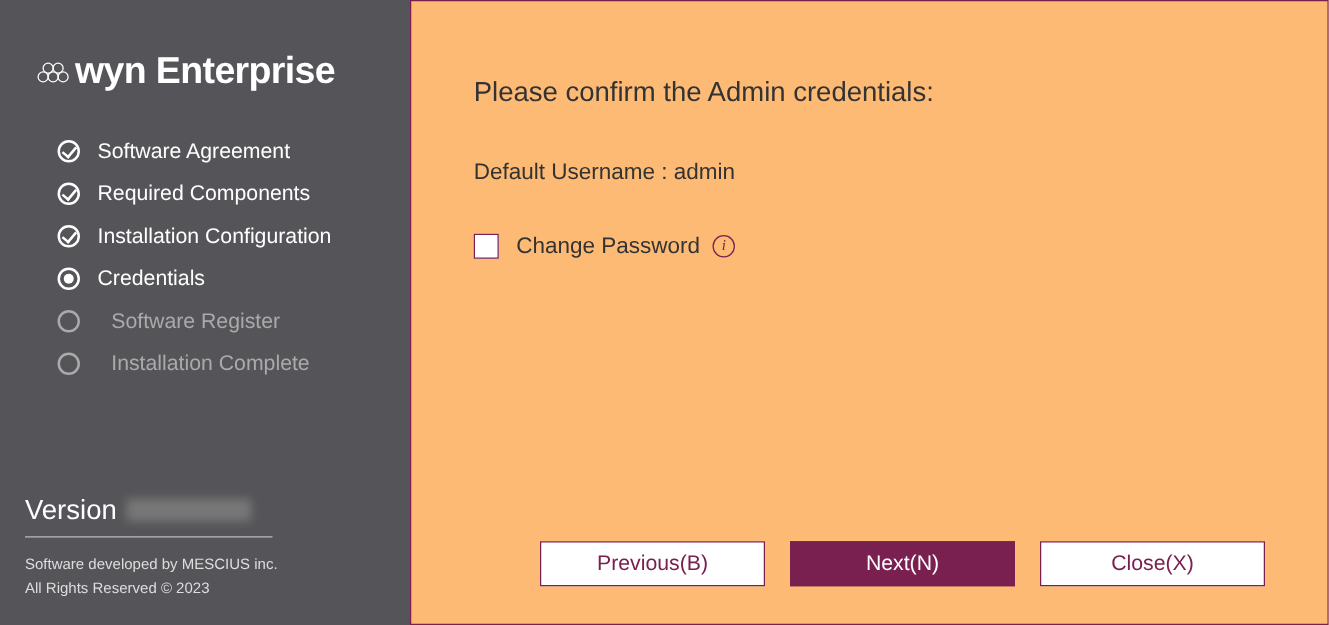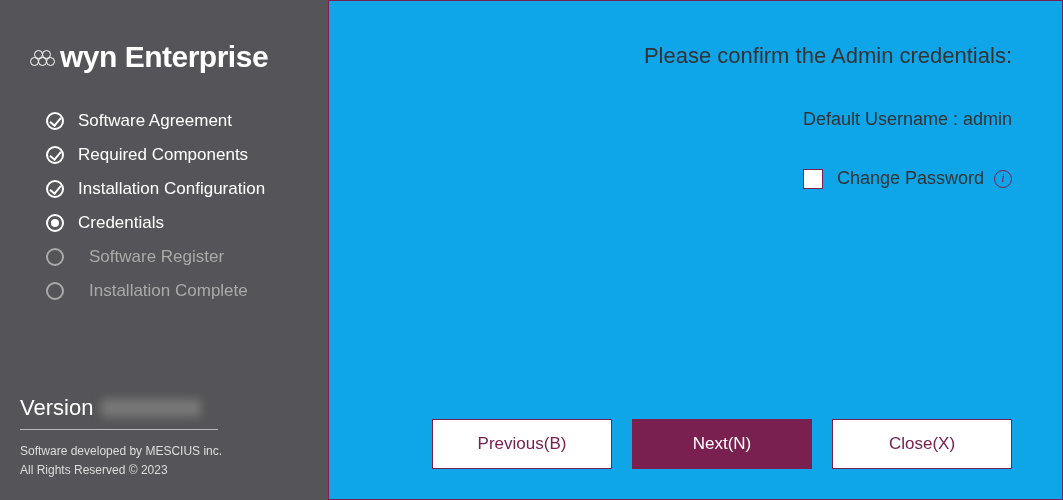--- a/index.html
+++ b/index.html
@@ -117,26 +117,25 @@
       margin-right: 90px;
     }
     .footer-text {
       font-size: 12px;
       line-height: 1.6;
       color: #ddd;
     }
     .main {
       flex: 1;
       border: 1px solid #7a2050;
-      background: #0ea5e9;
-      padding: 42px 50px 30px 50px;
+      background: #fdba74;
+      padding: 60px 50px 30px 50px;
       display: flex;
       flex-direction: column;
       color: #333;
-      align-items: flex-end;
     }
     .main-heading {
       font-size: 22px;
       font-weight: 400;
       margin-bottom: 40px;
     }
     .cred-line {
       font-size: 18px;
       font-weight: 400;
       margin-bottom: 28px;
@@ -169,21 +168,21 @@
       cursor: help;
     }
     .button-row {
       margin-top: auto;
       display: flex;
       justify-content: flex-end;
       gap: 20px;
     }
     .btn {
       width: 180px;
-      height: 50px;
+      height: 36px;
       border: 1.5px solid #7a2050;
       background: #fff;
       color: #7a2050;
       font-size: 17px;
       cursor: pointer;
       font-family: inherit;
     }
     .btn.primary {
       background: #7a2050;
       color: #fff;

